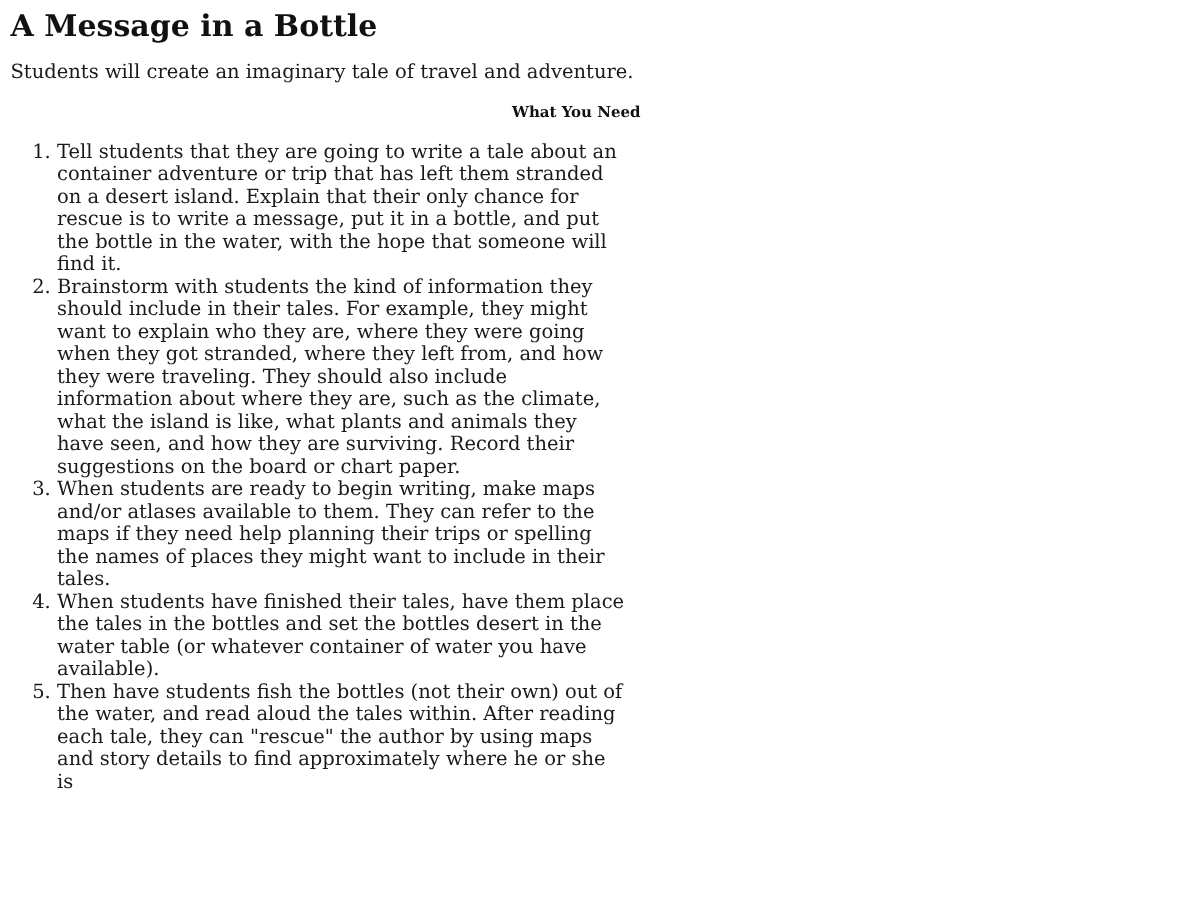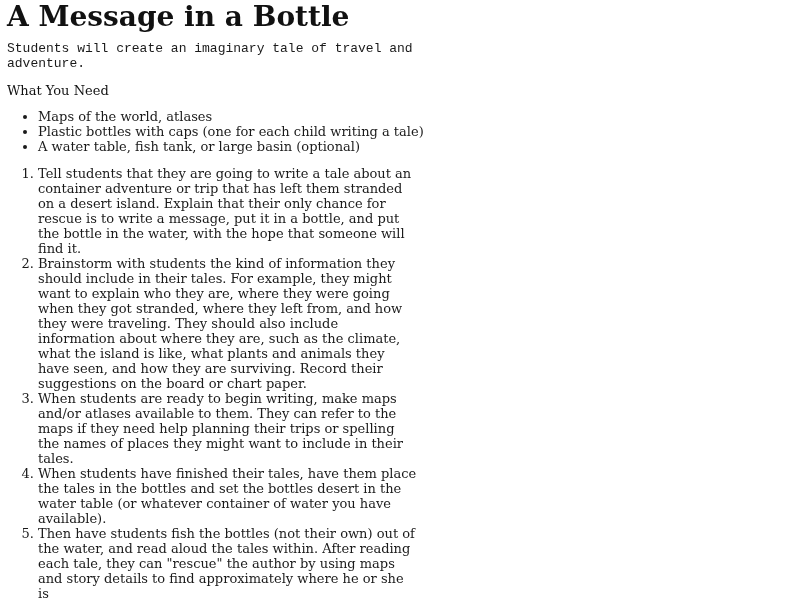--- a/index.html
+++ b/index.html
@@ -15,43 +15,43 @@
       color: #1a1a1a;
       font-size: 13px;
       line-height: 15px;
     }
     .page {
       position: relative;
       padding: 5px 0 0 7px;
       width: 420px;
     }
     h1 {
-      font-size: 28px;
+      font-size: 20px;
       line-height: 24px;
       font-weight: bold;
       margin: 0 0 12px 0;
       color: #111;
     }
     h2 {
       font-size: 15px;
       line-height: 18px;
       font-weight: bold;
       margin: 0 0 12px 0;
       color: #111;
     }
     h3 {
-      font-size: 13px;
+      font-size: 10px;
       line-height: 16px;
-      font-weight: normal;
+      font-weight: bold;
       margin: 0 0 10px 0;
       color: #111;
+      text-align: right;
     }
     p {
       margin: 0 0 12px 0;
-      font-family: Liberation Mono, monospace;
     }
     ul {
       margin: 0 0 12px 0;
       padding-left: 31px;
     }
     ul li {
       list-style: disc;
     }
     ol {
       margin: 0;
@@ -66,25 +66,20 @@
     }
   </style>
 </head>
 <body>
 
 <div class="page">
   <h1>A Message in a Bottle</h1>
   <p>Students will create an imaginary tale of travel and adventure.</p>
 
   <h3>What You Need</h3>
-  <ul>
-    <li>Maps of the world, atlases</li>
-    <li>Plastic bottles with caps (one for each child writing a tale)</li>
-    <li>A water table, fish tank, or large basin (optional)</li>
-  </ul>
 
   <ol>
     <li>Tell students that they are going to write a tale about an container adventure or trip that has left them stranded on a desert island. Explain that their only chance for rescue is to write a message, put it in a bottle, and put the bottle in the water, with the hope that someone will find it.</li>
     <li>Brainstorm with students the kind of information they should include in their tales. For example, they might want to explain who they are, where they were going when they got stranded, where they left from, and how they were traveling. They should also include information about where they are, such as the climate, what the island is like, what plants and animals they have seen, and how they are surviving. Record their suggestions on the board or chart paper.</li>
     <li>When students are ready to begin writing, make maps and/or atlases available to them. They can refer to the maps if they need help planning their trips or spelling the names of places they might want to include in their tales.</li>
     <li>When students have finished their tales, have them place the tales in the bottles and set the bottles desert in the water table (or whatever container of water you have available).</li>
     <li>Then have students fish the bottles (not their own) out of the water, and read aloud the tales within. After reading each tale, they can "rescue" the author by using maps and story details to find approximately where he or she is</li>
   </ol>
 </div>
 

